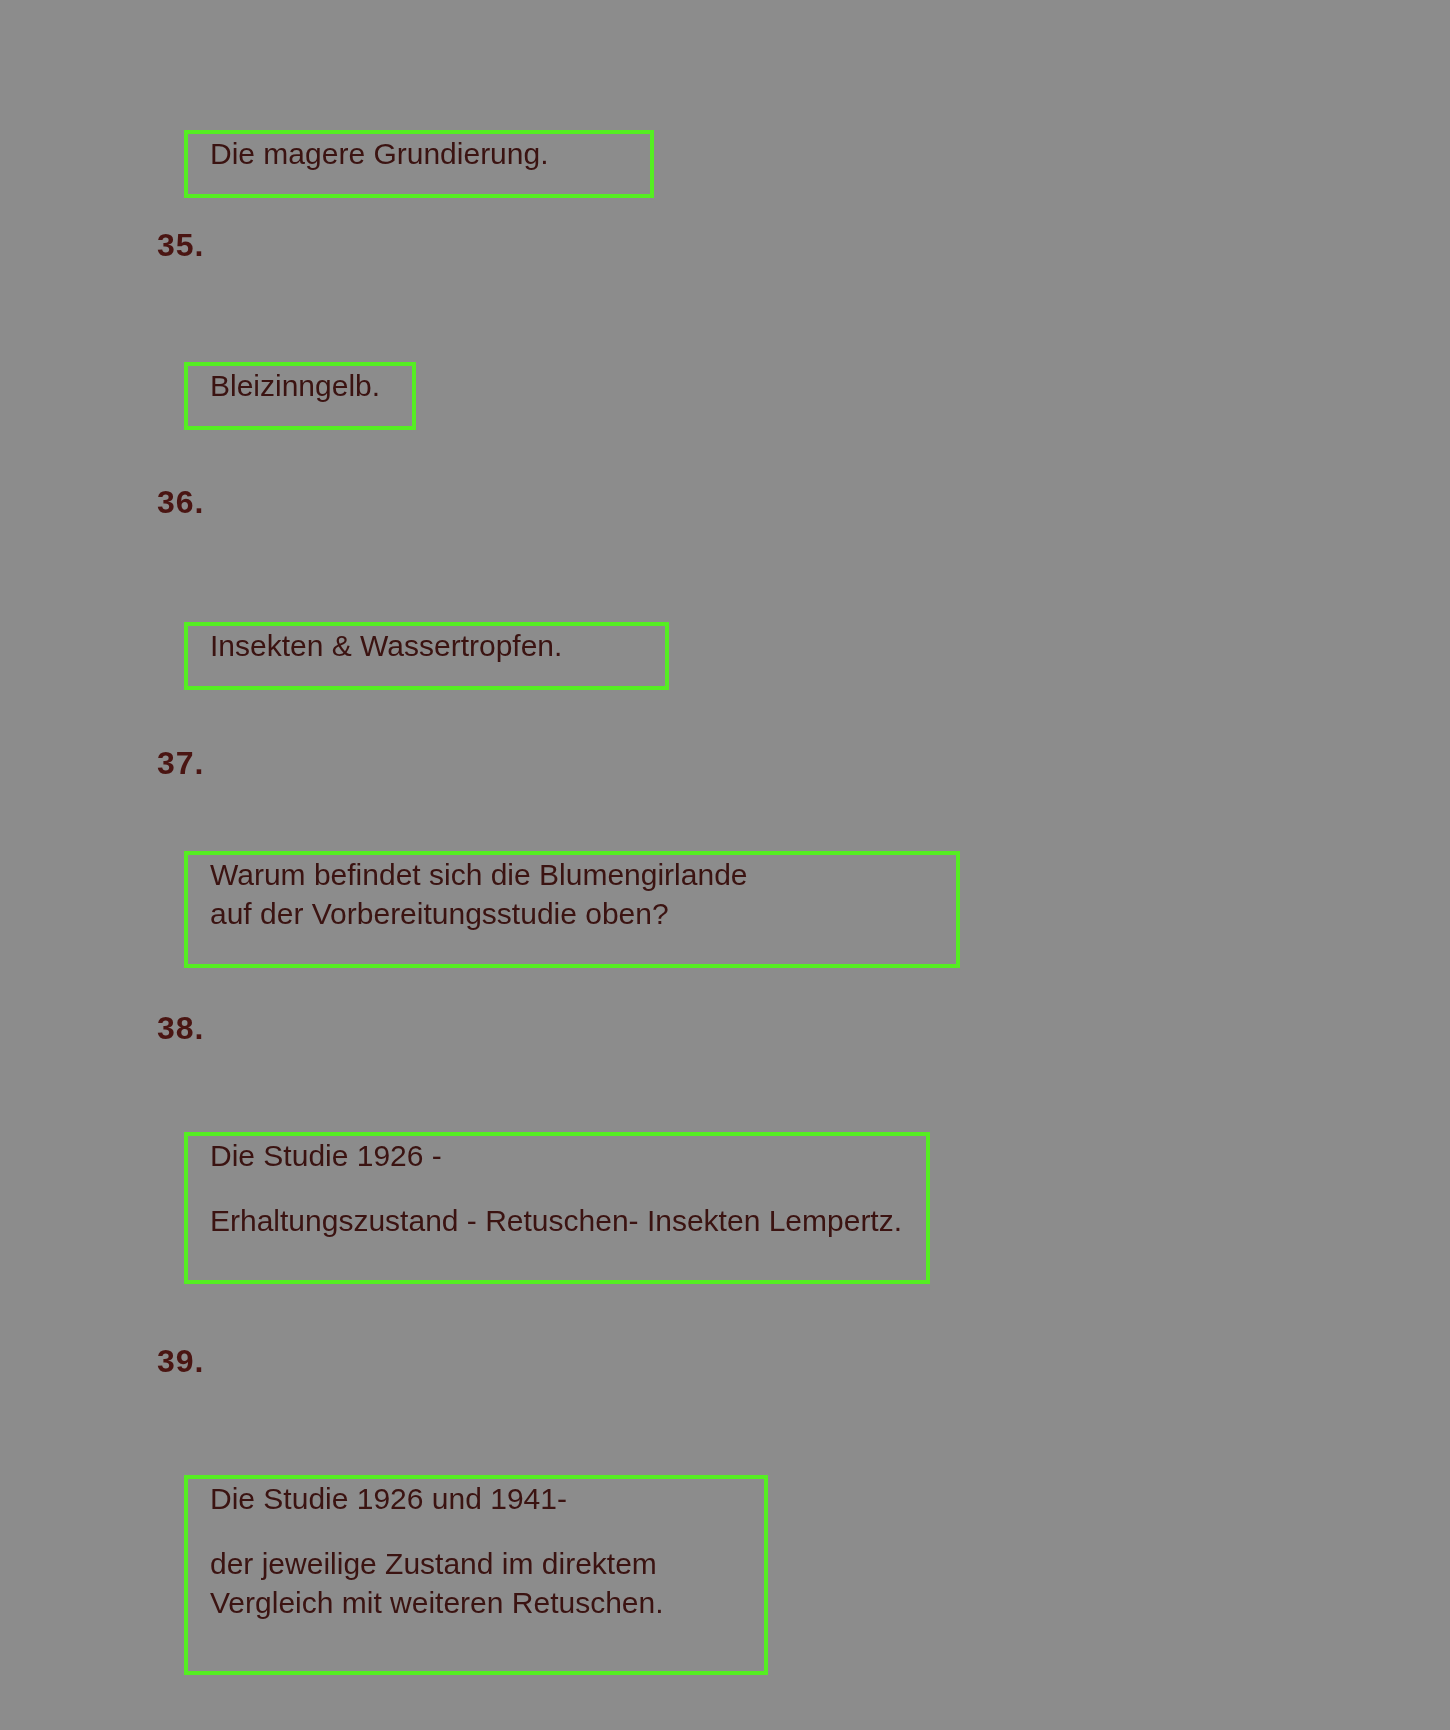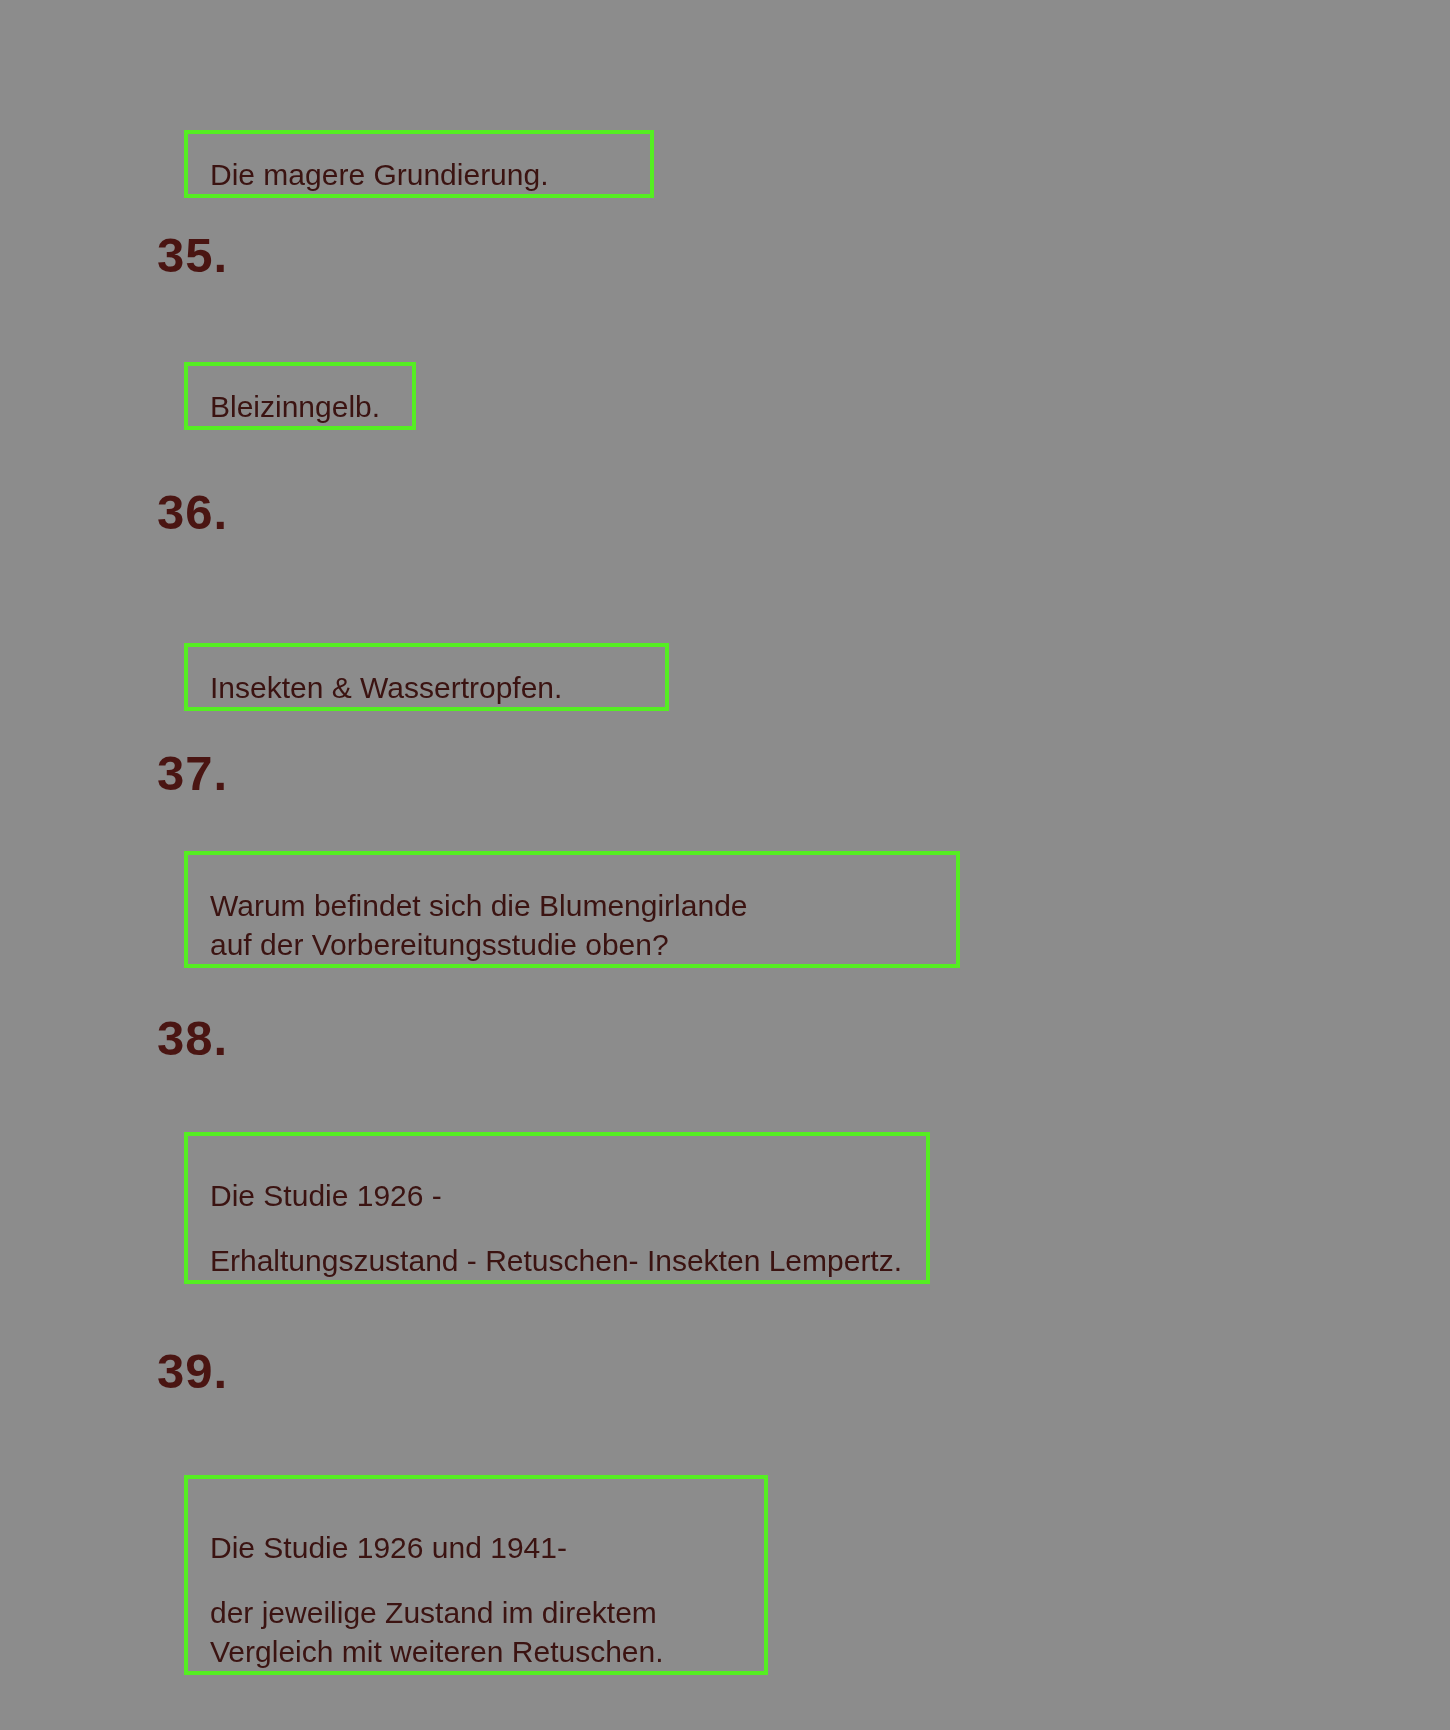--- a/index.html
+++ b/index.html
@@ -30,47 +30,47 @@
     color: #3b1311;
     white-space: pre-line;
   }
   .box {
     position: absolute;
     border: 4px solid #55ee22;
     box-sizing: border-box;
     color: #3b1311;
     display: flex;
     flex-direction: column;
-    justify-content: flex-end;
+    justify-content: flex-start;
   }
   .box .line {
     font-size: 30px;
     line-height: 1.3;
     padding: 0 0 0 22px;
     white-space: pre-line;
   }
   .box.two-para .line + .line {
     margin-top: 26px;
   }
   .num {
     position: absolute;
-    font-size: 49px;
+    font-size: 32px;
     font-weight: bold;
     letter-spacing: 1px;
     color: #4a1512;
   }
 
   
   #box-35 { left: 184px; top: 130px; width: 470px; height: 68px; }
   #num-35 { left: 157px; top: 227px; }
 
   #box-36 { left: 184px; top: 362px; width: 232px; height: 68px; }
   #num-36 { left: 157px; top: 484px; }
 
-  #box-37 { left: 184px; top: 643px; width: 485px; height: 68px; }
+  #box-37 { left: 184px; top: 622px; width: 485px; height: 68px; }
   #num-37 { left: 157px; top: 745px; }
 
   #box-38 { left: 184px; top: 851px; width: 776px; height: 117px; }
   #num-38 { left: 157px; top: 1010px; }
 
   #box-39 { left: 184px; top: 1132px; width: 746px; height: 152px; }
   #num-39 { left: 157px; top: 1343px; }
 
   #box-40 { left: 184px; top: 1475px; width: 584px; height: 200px; }
 </style>

